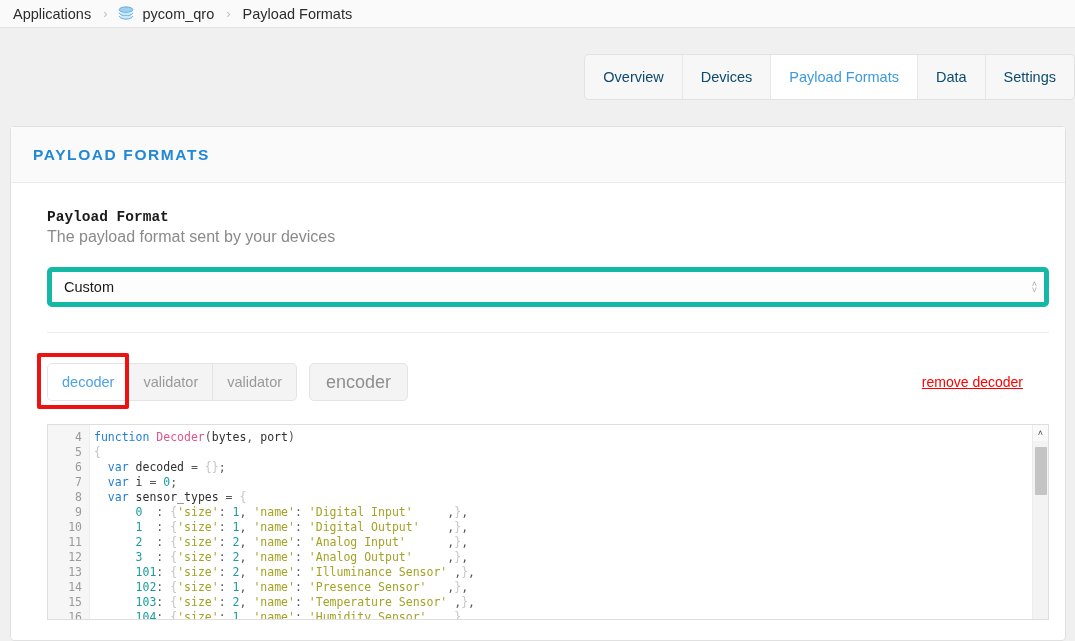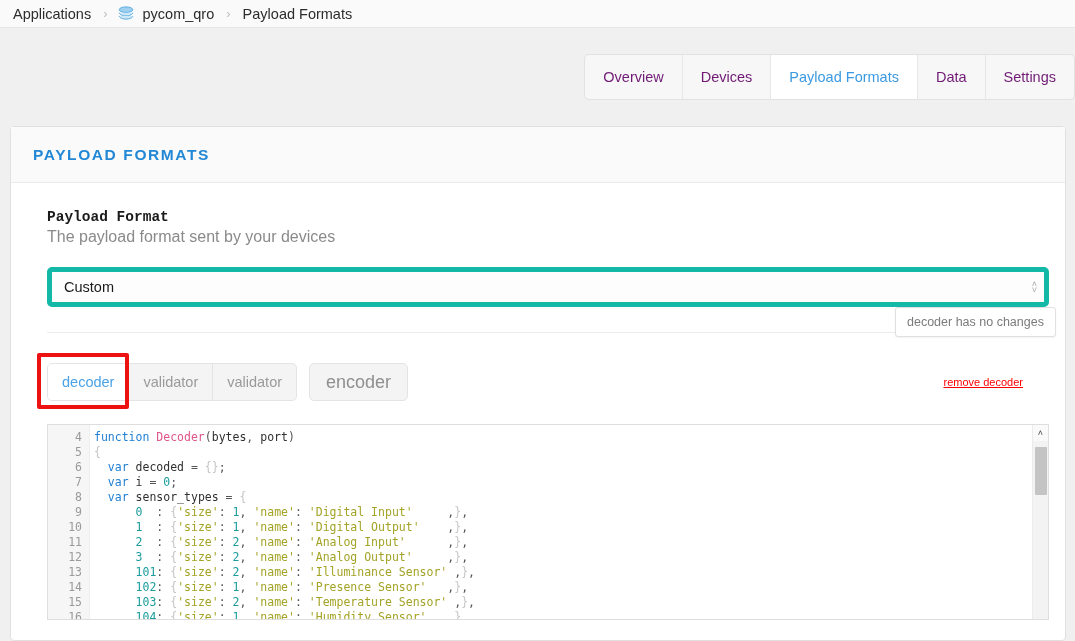--- a/index.html
+++ b/index.html
@@ -56,21 +56,21 @@
     border-radius: 5px;
     overflow: hidden;
     height: 46px;
     margin-right: 0px;
   }
   .navtab {
     display: flex;
     align-items: center;
     padding: 0 18px;
     font-size: 14.5px;
-    color: #701a75;
+    color: #0c4a6e;
     border-right: 1px solid #e7e7e7;
     background: transparent;
     cursor: pointer;
     white-space: nowrap;
   }
   .navtab:last-child { border-right: none; }
   .navtab.active {
     background: #ffffff;
     color: #3b9ae1;
   }
@@ -201,21 +201,21 @@
     left: -10px;
     top: -9px;
     width: 92px;
     height: 56px;
     border: 4px solid #ee1111;
     border-radius: 2px;
     pointer-events: none;
   }
   .remove-link {
     margin-left: auto;
-    font-size: 11px;
+    font-size: 14px;
     color: #ff0000;
     text-decoration: underline;
     cursor: pointer;
     padding-right: 6px;
   }
 
   
   .editor {
     margin-top: 22px;
     width: 1002px;
@@ -379,14 +379,13 @@
 
       </div>
       <div class="code" id="code-area"><div><span class="kw">function</span> <span class="fn">Decoder</span><span class="pun">(</span>bytes<span class="pun">,</span> port<span class="pun">)</span></div><div><span class="brc">{</span></div><div>  <span class="kw">var</span> decoded <span class="pun">=</span> <span class="brc">{</span><span class="brc">}</span><span class="pun">;</span></div><div>  <span class="kw">var</span> i <span class="pun">=</span> <span class="num">0</span><span class="pun">;</span></div><div>  <span class="kw">var</span> sensor_types <span class="pun">=</span> <span class="brc">{</span></div><div>      <span class="num">0</span>  <span class="pun">:</span> <span class="brc">{</span><span class="str">'size'</span><span class="pun">:</span> <span class="num">1</span><span class="pun">,</span> <span class="str">'name'</span><span class="pun">:</span> <span class="str">'Digital Input'</span>     <span class="pun">,</span><span class="brc">}</span><span class="pun">,</span></div><div>      <span class="num">1</span>  <span class="pun">:</span> <span class="brc">{</span><span class="str">'size'</span><span class="pun">:</span> <span class="num">1</span><span class="pun">,</span> <span class="str">'name'</span><span class="pun">:</span> <span class="str">'Digital Output'</span>    <span class="pun">,</span><span class="brc">}</span><span class="pun">,</span></div><div>      <span class="num">2</span>  <span class="pun">:</span> <span class="brc">{</span><span class="str">'size'</span><span class="pun">:</span> <span class="num">2</span><span class="pun">,</span> <span class="str">'name'</span><span class="pun">:</span> <span class="str">'Analog Input'</span>      <span class="pun">,</span><span class="brc">}</span><span class="pun">,</span></div><div>      <span class="num">3</span>  <span class="pun">:</span> <span class="brc">{</span><span class="str">'size'</span><span class="pun">:</span> <span class="num">2</span><span class="pun">,</span> <span class="str">'name'</span><span class="pun">:</span> <span class="str">'Analog Output'</span>     <span class="pun">,</span><span class="brc">}</span><span class="pun">,</span></div><div>      <span class="num">101</span><span class="pun">:</span> <span class="brc">{</span><span class="str">'size'</span><span class="pun">:</span> <span class="num">2</span><span class="pun">,</span> <span class="str">'name'</span><span class="pun">:</span> <span class="str">'Illuminance Sensor'</span> <span class="pun">,</span><span class="brc">}</span><span class="pun">,</span></div><div>      <span class="num">102</span><span class="pun">:</span> <span class="brc">{</span><span class="str">'size'</span><span class="pun">:</span> <span class="num">1</span><span class="pun">,</span> <span class="str">'name'</span><span class="pun">:</span> <span class="str">'Presence Sensor'</span>   <span class="pun">,</span><span class="brc">}</span><span class="pun">,</span></div><div>      <span class="num">103</span><span class="pun">:</span> <span class="brc">{</span><span class="str">'size'</span><span class="pun">:</span> <span class="num">2</span><span class="pun">,</span> <span class="str">'name'</span><span class="pun">:</span> <span class="str">'Temperature Sensor'</span> <span class="pun">,</span><span class="brc">}</span><span class="pun">,</span></div><div>      <span class="num">104</span><span class="pun">:</span> <span class="brc">{</span><span class="str">'size'</span><span class="pun">:</span> <span class="num">1</span><span class="pun">,</span> <span class="str">'name'</span><span class="pun">:</span> <span class="str">'Humidity Sensor'</span>   <span class="pun">,</span><span class="brc">}</span><span class="pun">,</span></div></div>
       <div class="scrollbar">
         <div class="sb-up">˄</div>
         <div class="sb-thumb"></div>
       </div>
     </div>
   </div>
 
-  <div class="tooltip">decoder has no changes</div>
 </div>
 
 </body></html>

